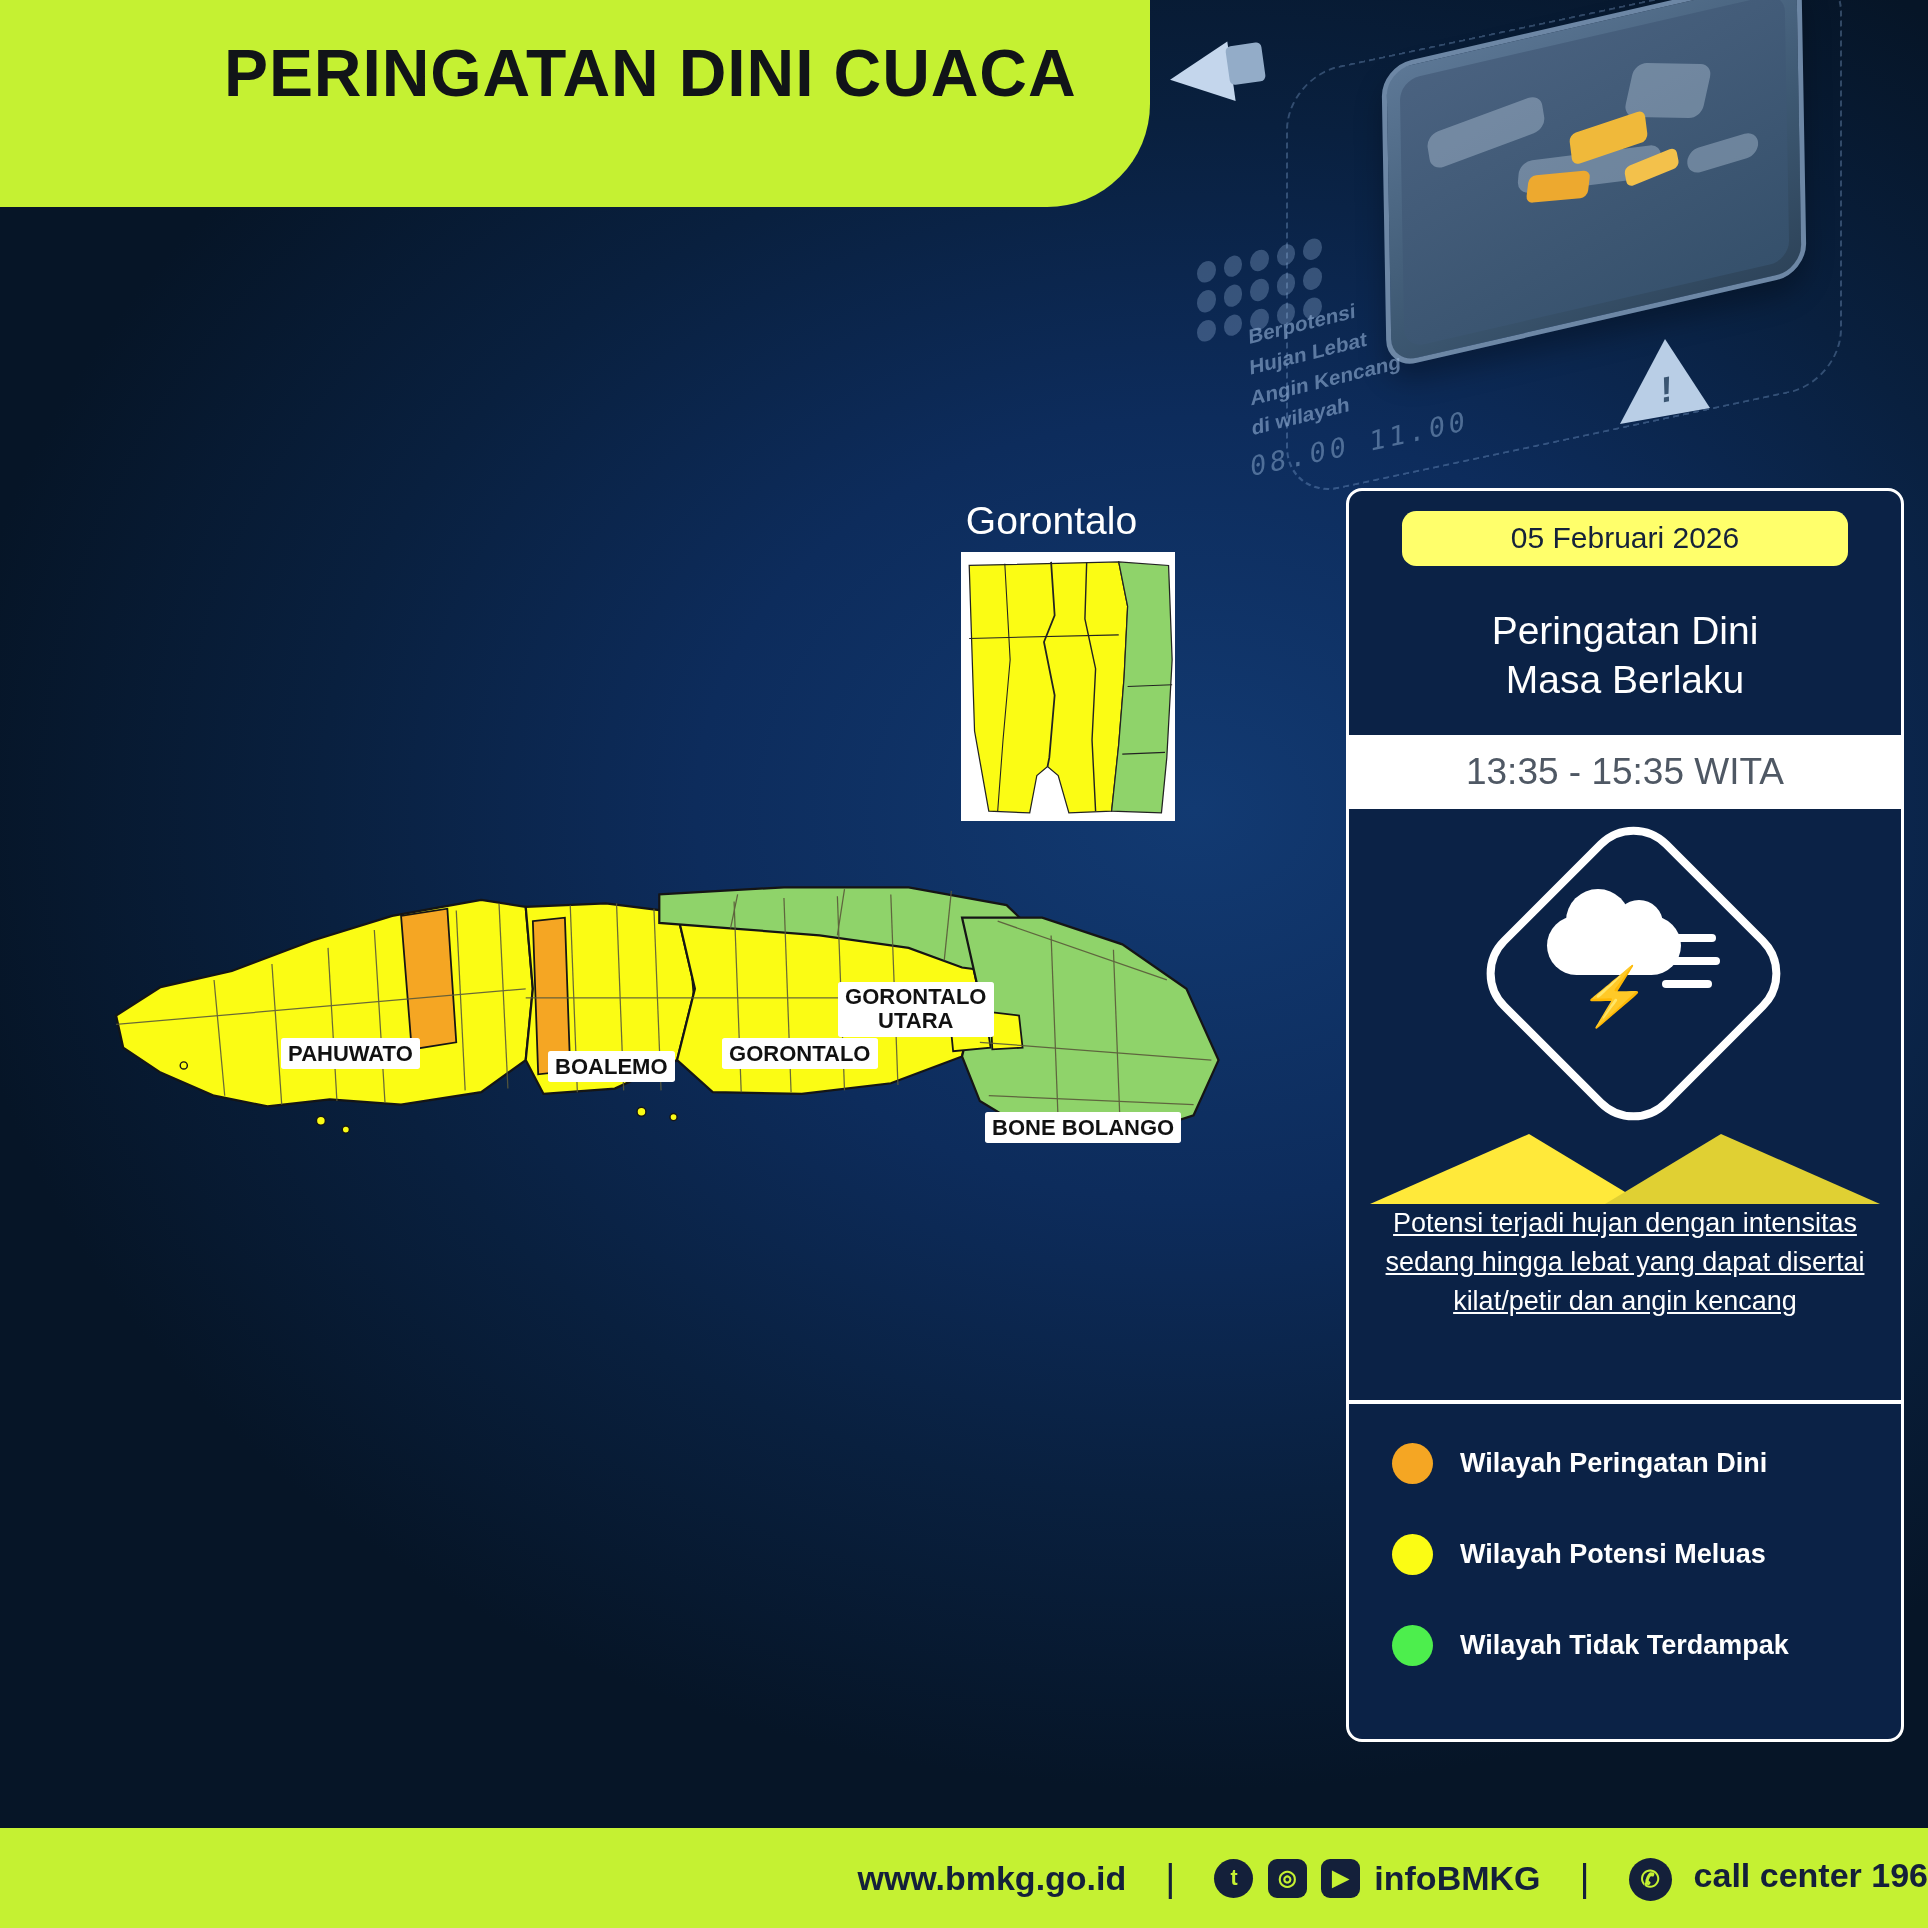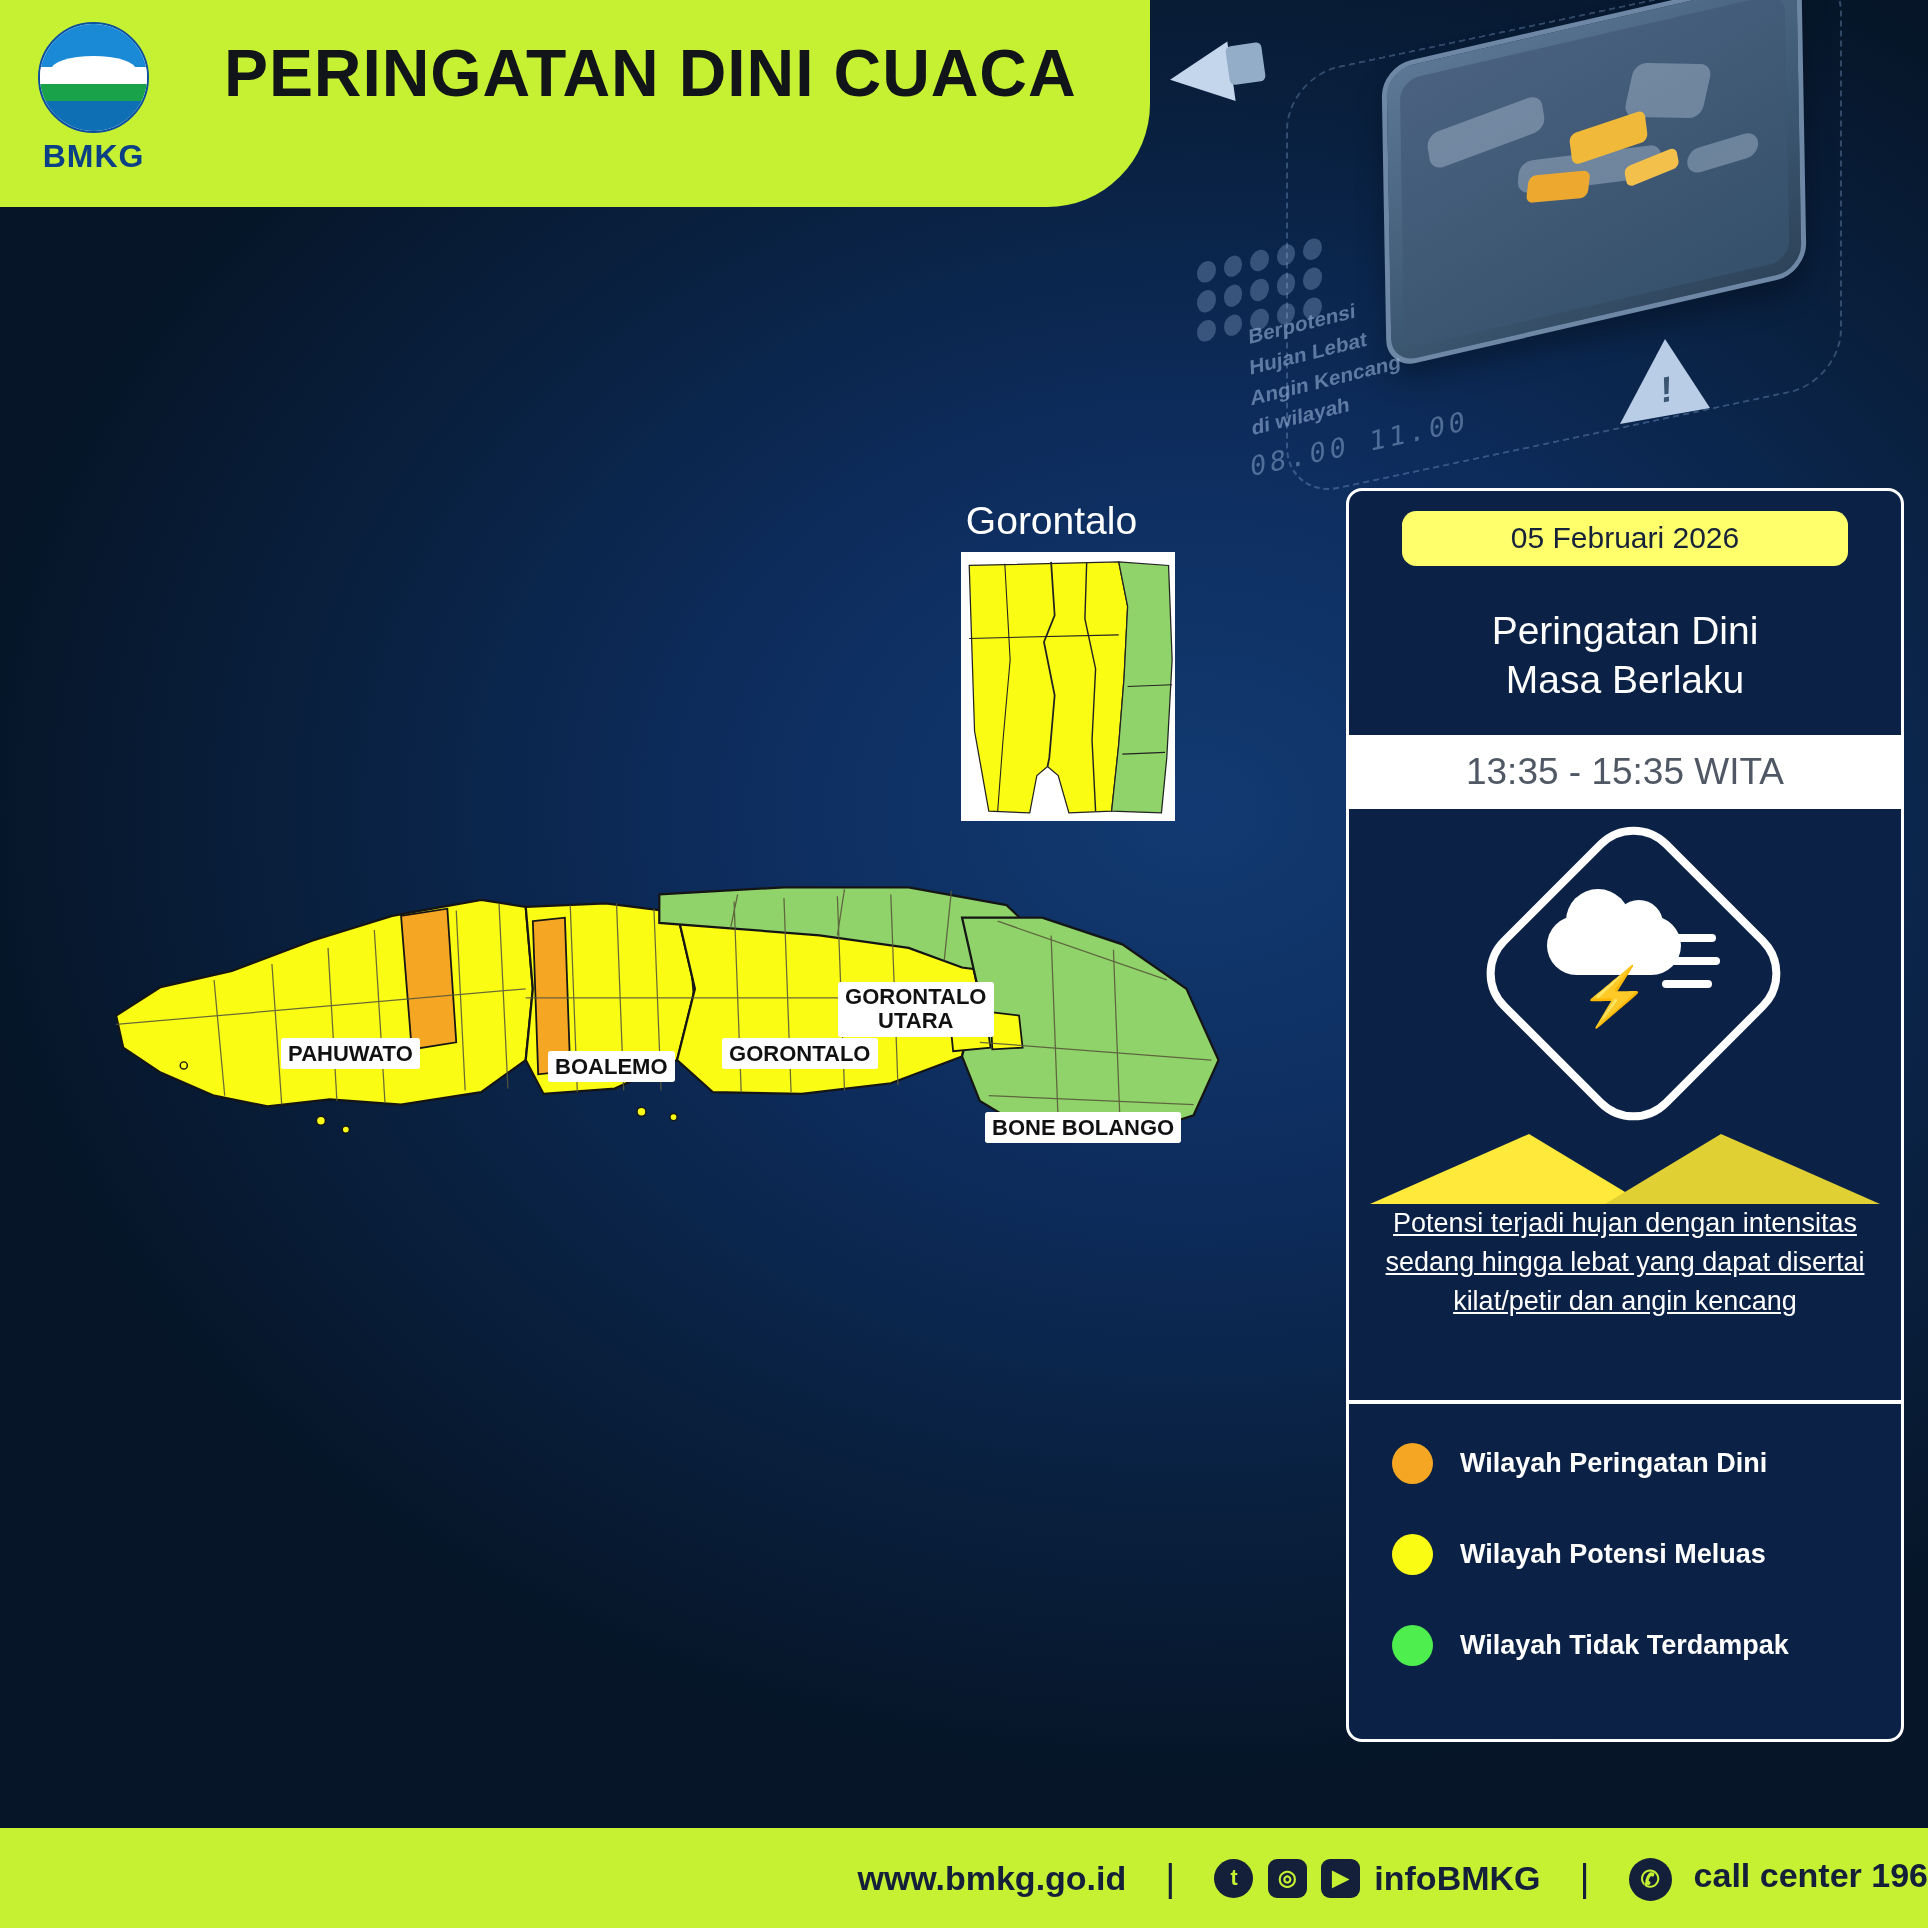--- a/index.html
+++ b/index.html
@@ -489,30 +489,20 @@
     font-size: 23px;
     margin-right: 12.5px;
   }
 </style>
 </head>
 <body>
 
 <div class="poster">
 
   <div class="header-pill"></div>
-  <div class="logo-wrap">
-    <div class="logo-circle">
-      <div class="sky"></div>
-        <div class="wave"></div>
-      <div class="band1"></div>
-        <div class="band2"></div>
-        <div class="band3"></div>
-    </div>
-    <div class="logo-text">BMKG</div>
-  </div>
   <div class="header-title">
     <div>PERINGATAN DINI CUACA</div>
   </div>
 
   <div class="deco">
     <div class="dashed-outline"></div>
     <div class="megaphone">
       <div class="cone"></div>
         <div class="body"></div>
     </div>

